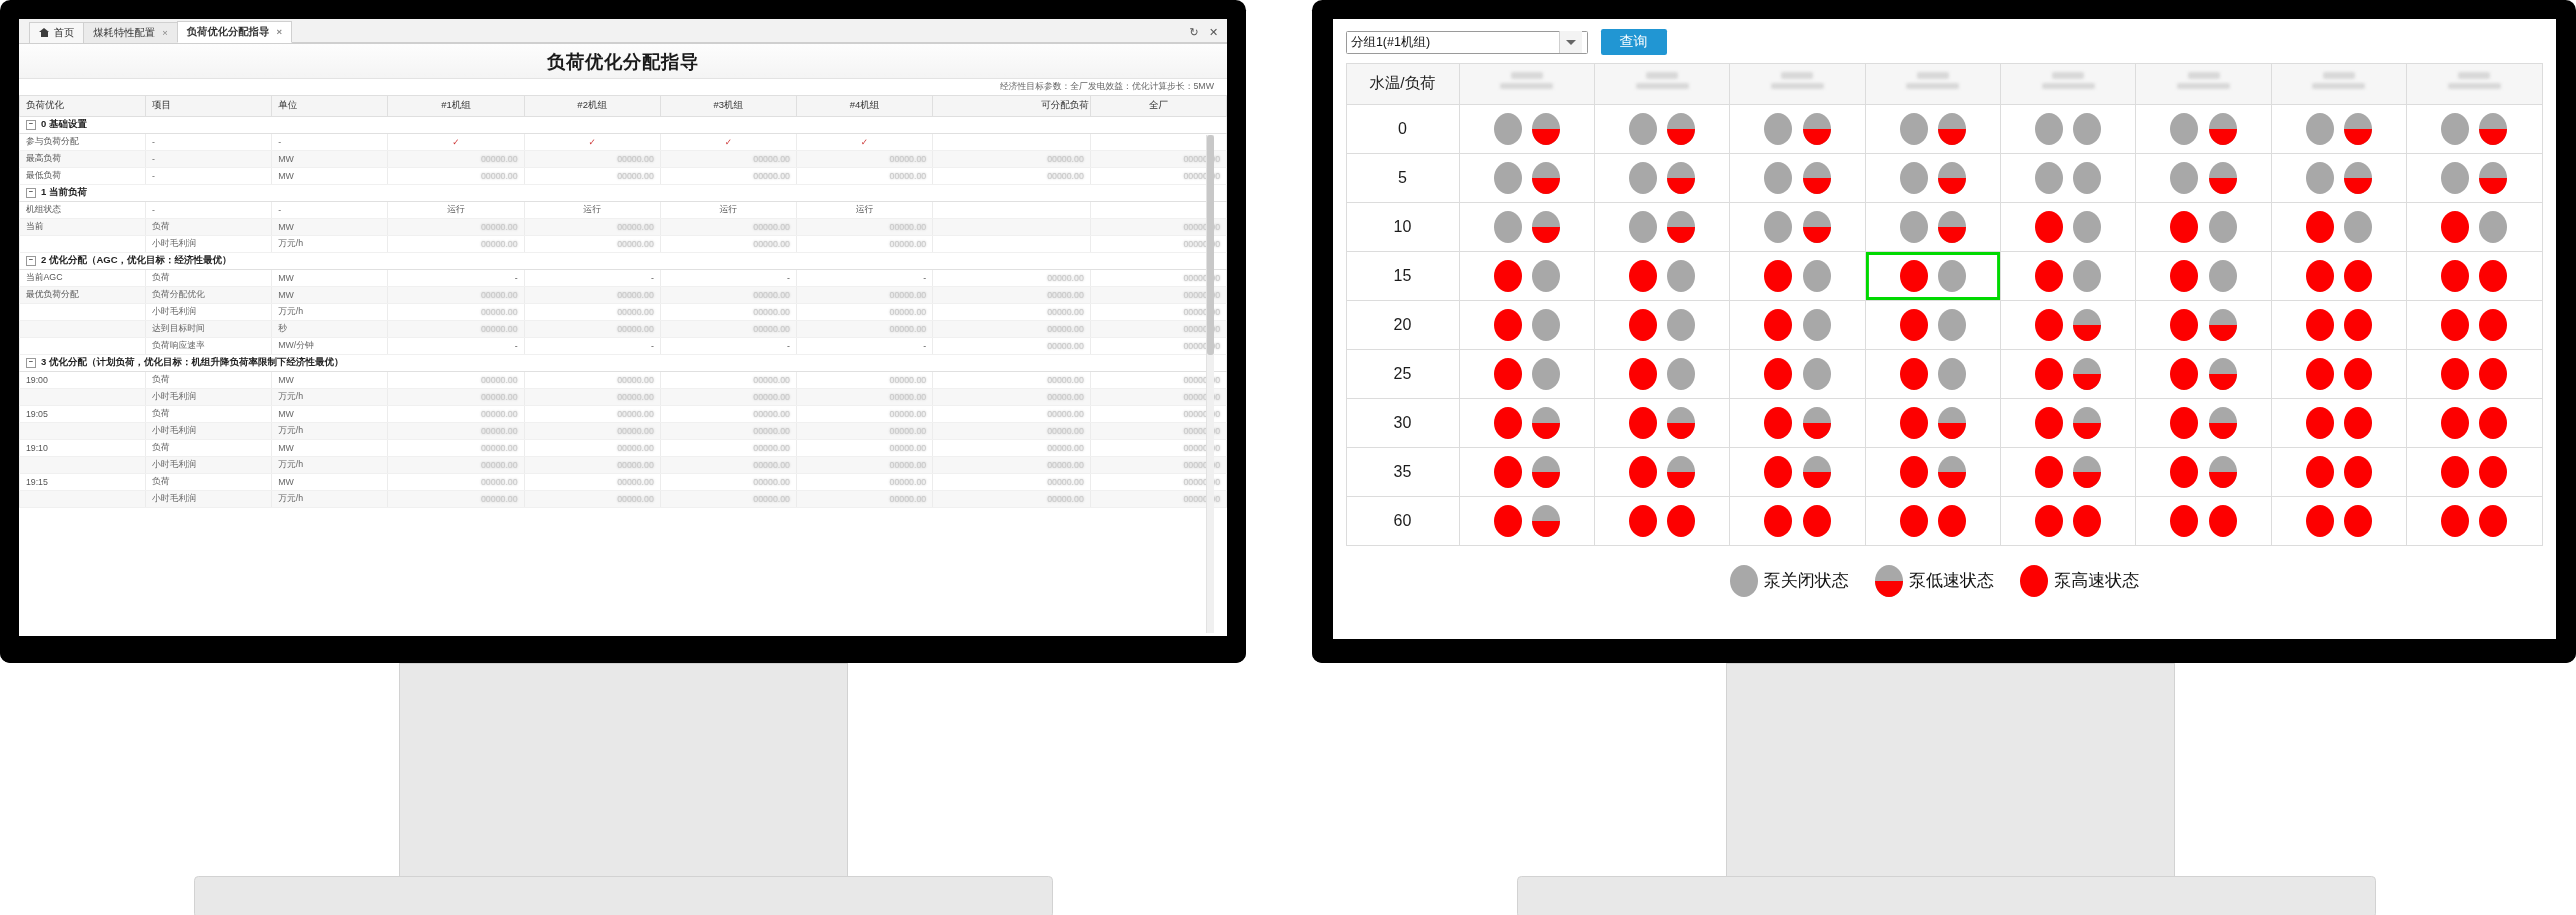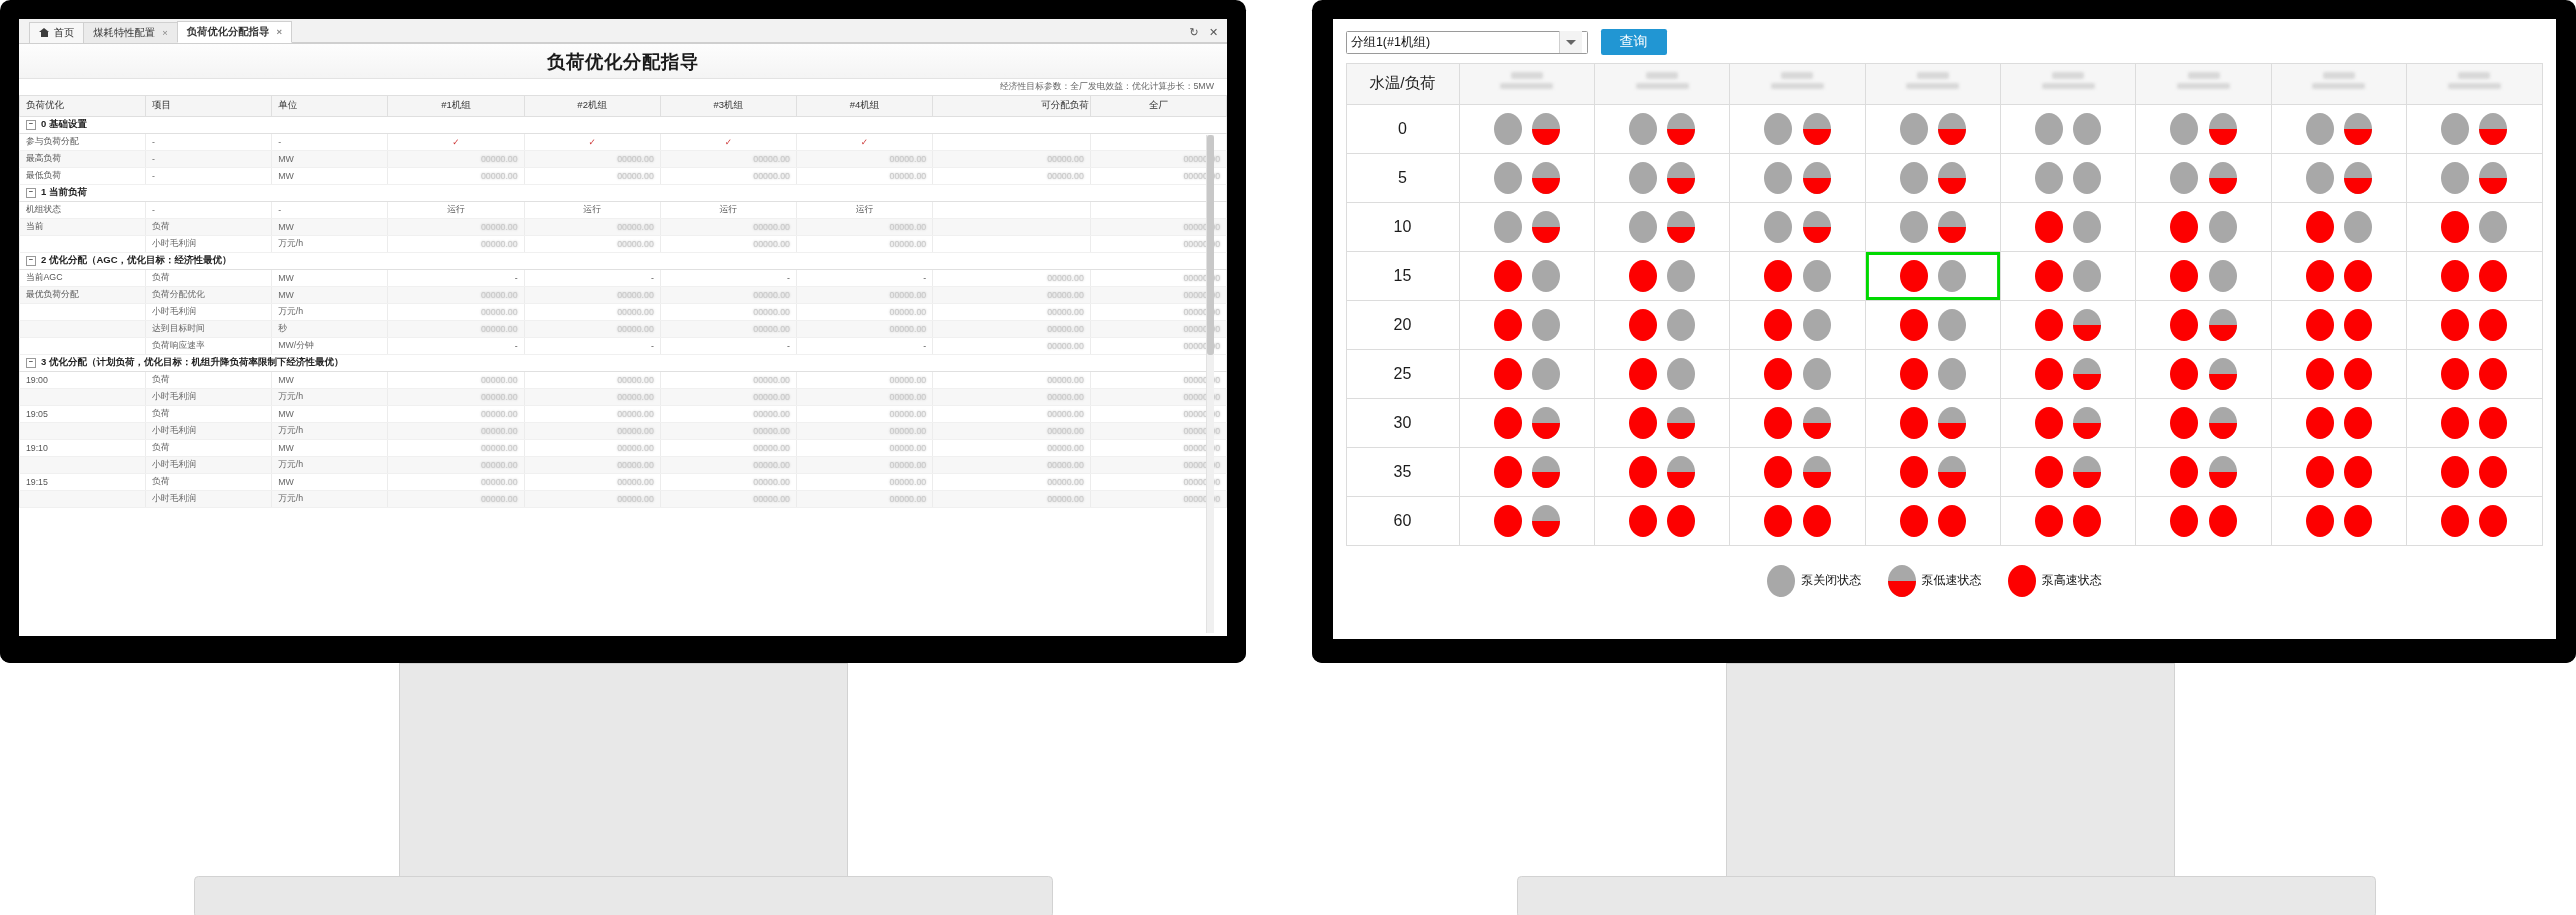--- a/index.html
+++ b/index.html
@@ -73,21 +73,21 @@
   .hdr-blur b{display:block;height:6.6px;background:#d8d8d8;border-radius:2.2px;margin:0 auto 3.7px;filter:blur(1.6px);}
   .hdr-blur b.l1{width:32px;}
   .hdr-blur b.l2{width:53px;}
   td.rowlabel{font-size:16px;color:#1c1c1c;}
   .cellwrap{display:flex;justify-content:center;align-items:center;gap:10.3px;}
   .pump{width:28px;height:32px;border-radius:50%;background:#a8a8a8;position:relative;overflow:hidden;display:inline-block;}
   .pump.high{background:#fd0000;}
   .pump.low{background:#a8a8a8;}
   .pump.low:after{content:"";position:absolute;left:0;bottom:0;width:100%;height:50%;background:#fd0000;}
   td.selcell{box-shadow:inset 0 0 0 2.9px #00d900;}
-  .legend{display:flex;justify-content:center;align-items:center;gap:7.3px;margin-top:19px;font-size:12px;color:#111;}
+  .legend{display:flex;justify-content:center;align-items:center;gap:7.3px;margin-top:19px;font-size:17px;color:#111;}
   .legend .lg{display:flex;align-items:center;gap:5.9px;margin-right:19px;}
 </style>
 </head>
 <body>
 
 <div class="stage">
 
   <div class="monitor mon-left">
     <div class="screen screen-left">
       <div class="app">

